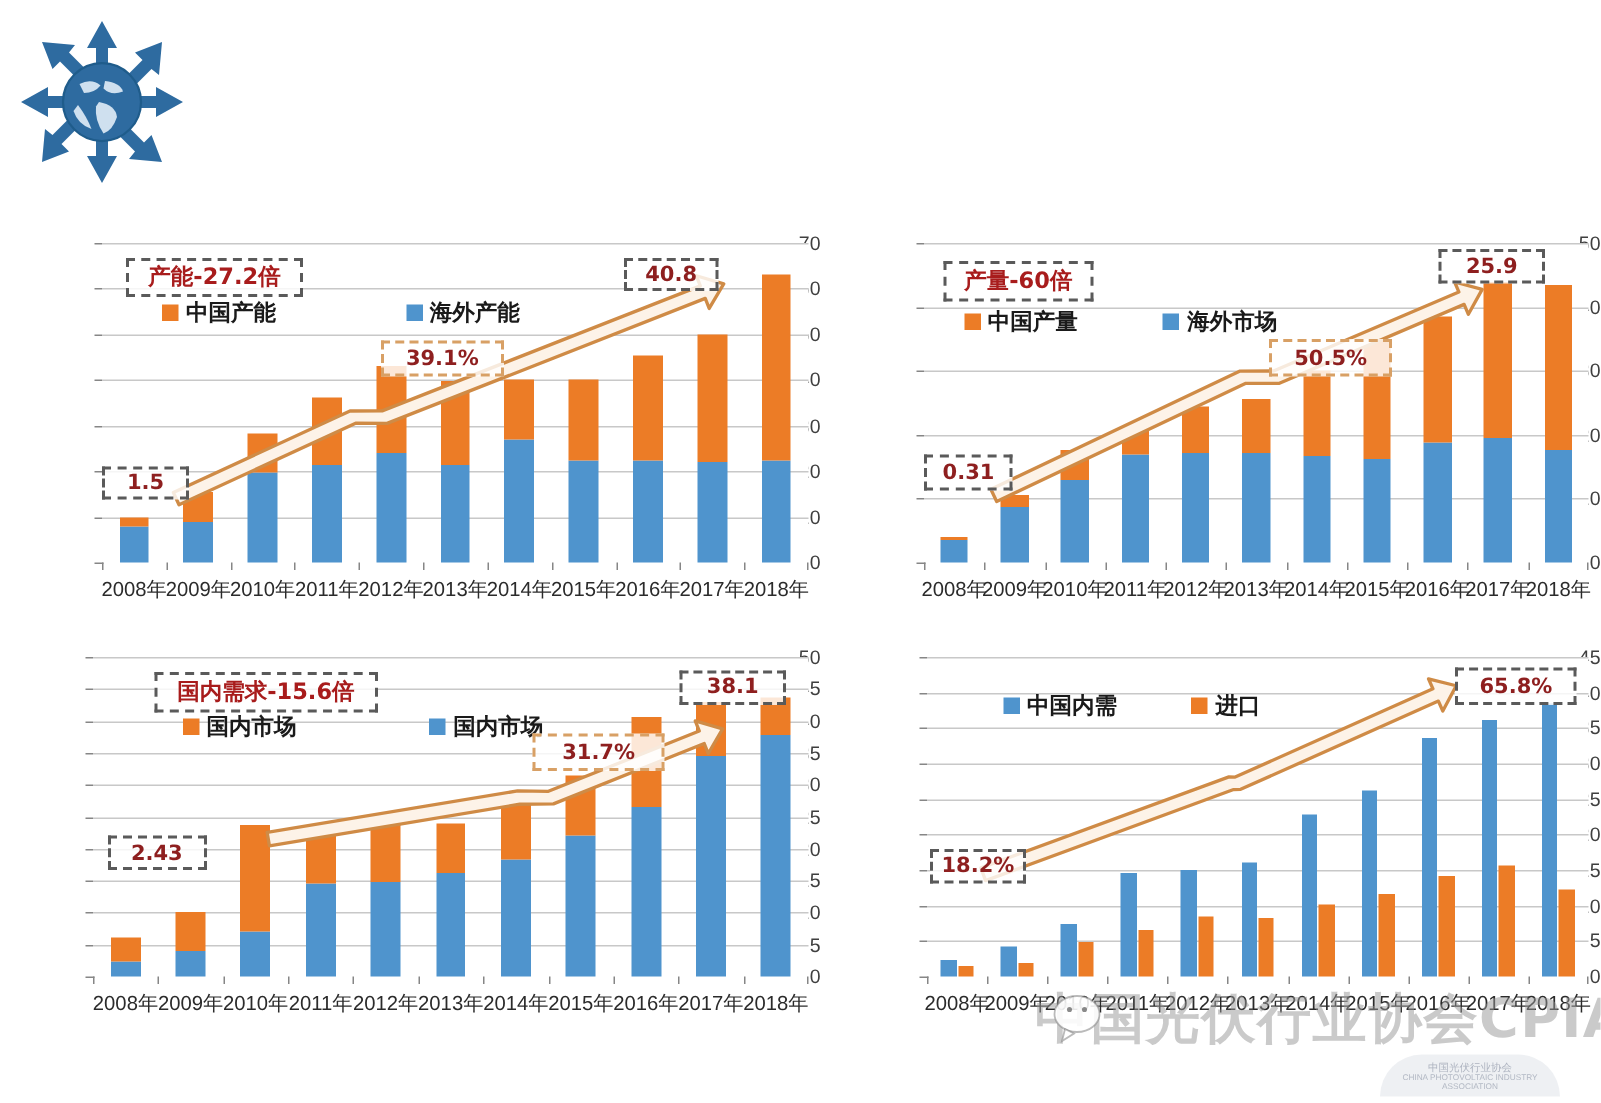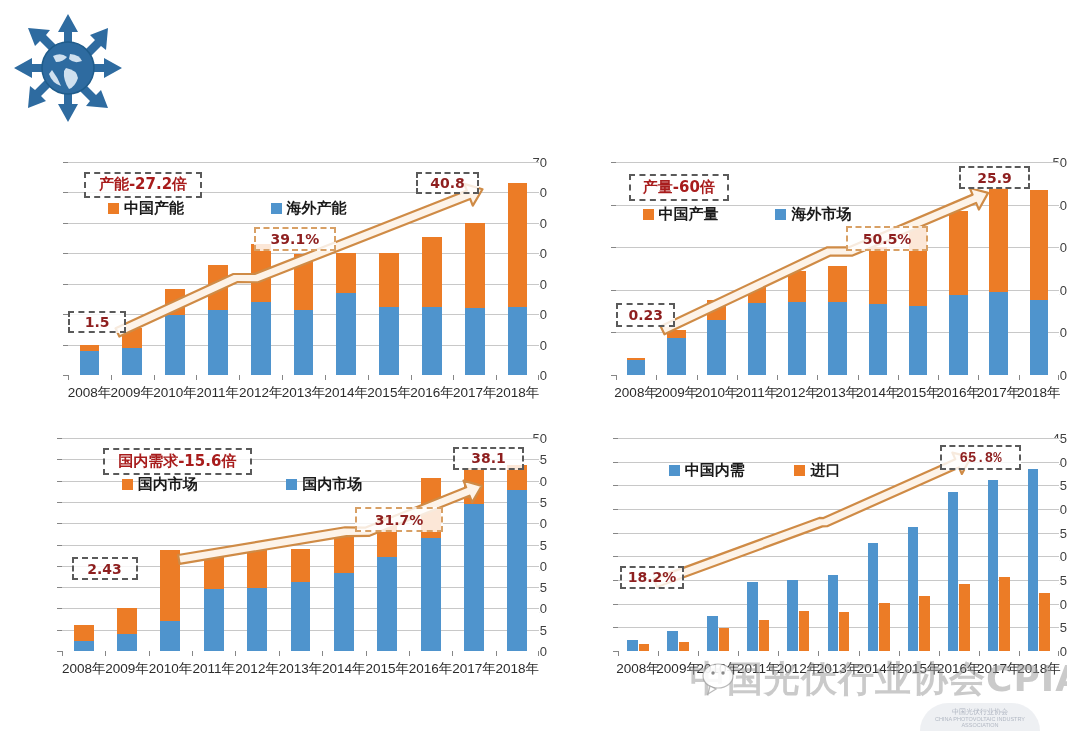--- a/index.html
+++ b/index.html
@@ -309,21 +309,21 @@
         <span class="legend-txt">中国产量</span>
       </div>
       <div class="legend" style="left: 197.48px; top: 52.6px;">
         <span class="legend-sw" style="background: rgb(79, 148, 205);"></span>
         <span class="legend-txt">海外市场</span>
       </div>
       <div class="callout dark" style="left: 51.29px; top: 21.715px; width: 95.245px; height: 23.43px;">
         <span class="big">产量-60倍</span>
       </div>
       <div class="callout dark" style="left: 38px; top: 150.58px; width: 55.375px; height: 20.235px;">
-        <span class="sm">0.23</span>
+        <span class="sm">0.31</span>
       </div>
       <div class="callout tan" style="left: 268.36px; top: 73.9px; width: 77.525px; height: 21.3px;">
         <span class="sm">50.5%</span>
       </div>
       <div class="callout dark" style="left: 381.325px; top: 14.26px; width: 66.45px; height: 19.17px;">
         <span class="sm">25.9</span>
       </div>
     </div>
     <div class="panel" style="left: 22px; top: 428px; width: 525px; height: 265px;">
       <div class="ytick" style="top: 223px; width: 31px;">0</div>
@@ -427,21 +427,21 @@
       <div class="legend" style="left: 264.19px; top: 47.275px;">
         <span class="legend-sw" style="background: rgb(79, 148, 205);"></span>
         <span class="legend-txt">国内市场</span>
       </div>
       <div class="callout dark" style="left: 80.545px; top: 19.585px; width: 145.485px; height: 23.43px;">
         <span class="big">国内需求-15.6倍</span>
       </div>
       <div class="callout dark" style="left: 49.54px; top: 129.28px; width: 62.01px; height: 19.17px;">
         <span class="sm">2.43</span>
       </div>
-      <div class="callout tan" style="left: 333.355px; top: 79px; width: 83.475px; height: 21.3px;">
+      <div class="callout tan" style="left: 333.355px; top: 61px; width: 83.475px; height: 21.3px;">
         <span class="sm">31.7%</span>
       </div>
       <div class="callout dark" style="left: 431.14px; top: 18.52px; width: 66.78px; height: 19.17px;">
         <span class="sm">38.1</span>
       </div>
     </div>
     <div class="panel" style="left: 578px; top: 428px; width: 489px; height: 265px;">
       <div class="ytick" style="top: 223px; width: 31px;">0</div>
       <div class="ytickmark" style="left: 35px; top: 223px;"></div>
       <div class="ytick" style="top: 199.333px; width: 31px;">5</div>
@@ -537,21 +537,21 @@
         <span class="legend-sw" style="background: rgb(79, 148, 205);"></span>
         <span class="legend-txt">中国内需</span>
       </div>
       <div class="legend" style="left: 216.4px; top: 33.43px;">
         <span class="legend-sw" style="background: rgb(236, 124, 38);"></span>
         <span class="legend-txt">进口</span>
       </div>
       <div class="callout dark" style="left: 42.205px; top: 137.8px; width: 59.535px; height: 19.17px;">
         <span class="sm">18.2%</span>
       </div>
-      <div class="callout dark" style="left: 362px; top: 17.455px; width: 77.175px; height: 20.235px; font-family: Liberation Mono, monospace;">
+      <div class="callout dark" style="left: 392px; top: 17.455px; width: 77.175px; height: 20.235px;">
         <span class="sm">65.8%</span>
       </div>
     </div>
   </div>
 
 <div id="watermark">中国光伏行业协会CPIA</div>
 <div id="wechat-badge">
   <svg viewBox="0 0 40 34" width="40" height="34">
     <ellipse cx="18" cy="14" rx="15" ry="12" fill="rgba(255,255,255,0.88)" stroke="rgba(130,130,130,0.55)" stroke-width="1.2"></ellipse>
     <polygon points="10,24 8,32 16,27" fill="rgba(255,255,255,0.88)" stroke="rgba(130,130,130,0.55)" stroke-width="1.2"></polygon>

